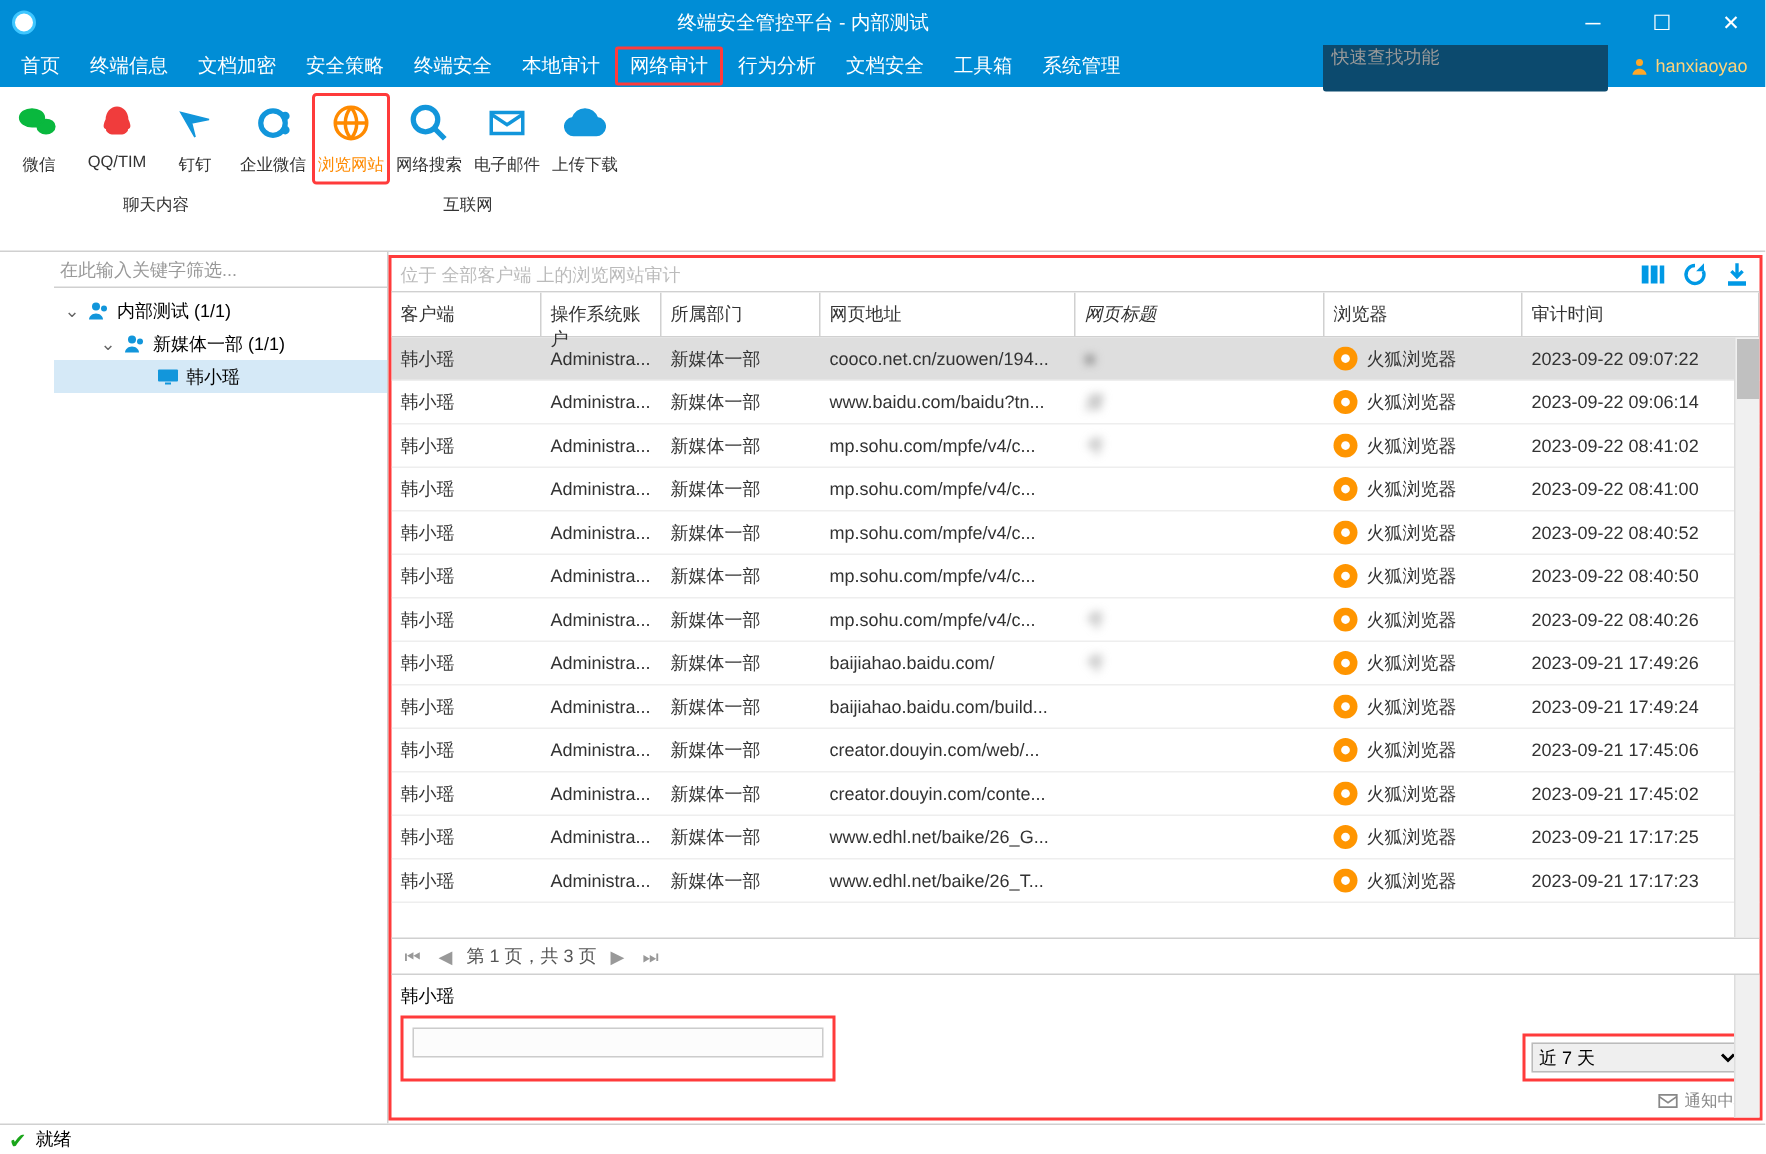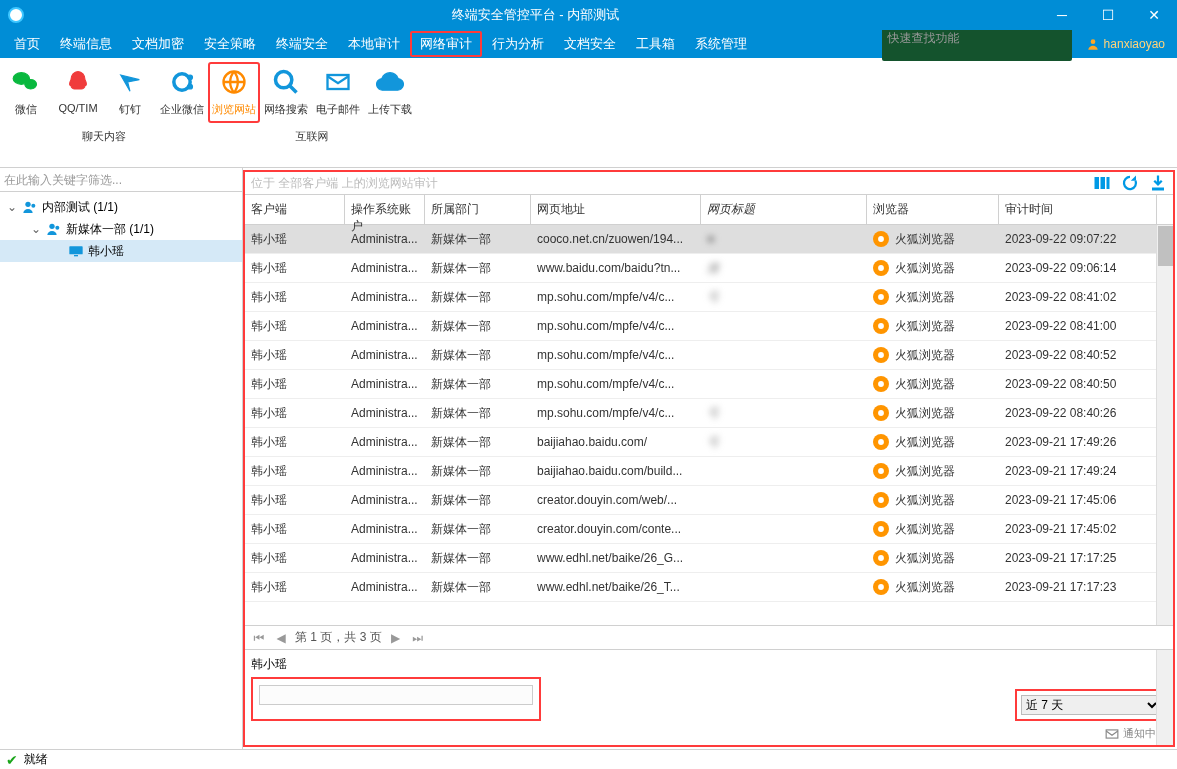--- a/index.html
+++ b/index.html
@@ -10,38 +10,38 @@
   .title-bar .app-icon { width: 16px; height: 16px; margin: 0 8px; border-radius: 50%; background: #fff; border: 2px solid #3ec6ff; }
   .title-bar .title { flex: 1; text-align: center; font-size: 13px; }
   .title-bar .win-btns { display: flex; }
   .title-bar .win-btns div { width: 46px; height: 30px; display: flex; align-items: center; justify-content: center; font-size: 14px; }
 
   
   .menu-bar { height: 28px; background: #008dd6; display: flex; align-items: center; padding: 0 4px; }
   .menu-bar .menu-item { color: #fff; padding: 4px 10px; cursor: default; font-size: 13px; }
   .menu-bar .menu-item.active { border: 2px solid #ff3b3b; border-radius: 2px; padding: 2px 8px; }
   .menu-bar .spacer { flex: 1; }
-  .menu-bar .search-box { width: 190px; height: 34px; background: #14532d; border-radius: 2px; padding: 0 6px; color: #999; font-size: 12px; line-height: 22px; }
+  .menu-bar .search-box { width: 190px; height: 34px; background: #0c4a6e; border-radius: 2px; padding: 0 6px; color: #999; font-size: 12px; line-height: 22px; }
   .menu-bar .user { display: flex; align-items: center; color: #ffd37a; margin-left: 6px; padding: 0 8px; gap: 4px; }
   .menu-bar .user svg { fill: #ffa726; }
 
   
   .ribbon { height: 110px; border-bottom: 1px solid #d0d0d0; display: flex; padding: 4px 0 0 0; background: #fff; }
   .group { display: flex; flex-direction: column; height: 100%; }
   .group-items { display: flex; }
   .group-label { text-align: center; font-size: 11px; color: #333; padding: 6px 0; }
   .rbtn { width: 52px; display: flex; flex-direction: column; align-items: center; padding: 6px 0; gap: 6px; }
   .rbtn .ic { width: 28px; height: 28px; border-radius: 50%; display: flex; align-items: center; justify-content: center; }
   .rbtn .lbl { font-size: 11px; color: #333; text-align: center; }
   .rbtn.active { border: 2px solid #ff3b3b; border-radius: 3px; padding: 4px 0px; }
   .rbtn.active .lbl { color: #ff8a00; }
   .rbtn.active .ic svg { fill: #ff8a00 !important; stroke: #ff8a00 !important; }
 
   
-  .main { display: flex; height: 581px; }
+  .main { display: flex; height: 581px; padding-left: 36px; }
   .tree-panel { width: 243px; border-right: 1px solid #d0d0d0; display: flex; flex-direction: column; }
   .tree-filter { height: 24px; border-bottom: 1px solid #d0d0d0; color: #999; padding: 4px 4px; font-size: 12px; }
   .tree { padding: 4px 0; font-size: 12px; }
   .tree-row { display: flex; align-items: center; height: 22px; gap: 4px; padding-left: 6px; }
   .tree-row.sel { background: #d5e9f7; }
   .tree-row.l1 { padding-left: 30px; }
   .tree-row.l2 { padding-left: 68px; }
   .tree-row .tw { width: 12px; text-align: center; color: #666; }
   .tree-row svg { flex-shrink: 0; }
 

